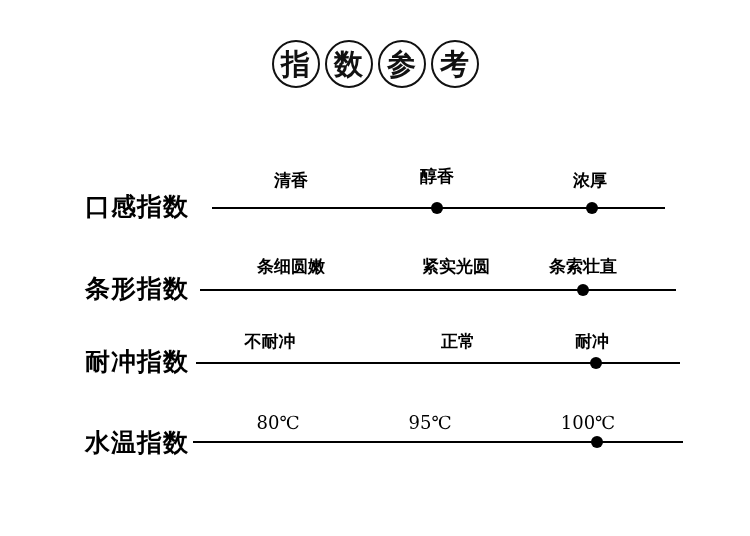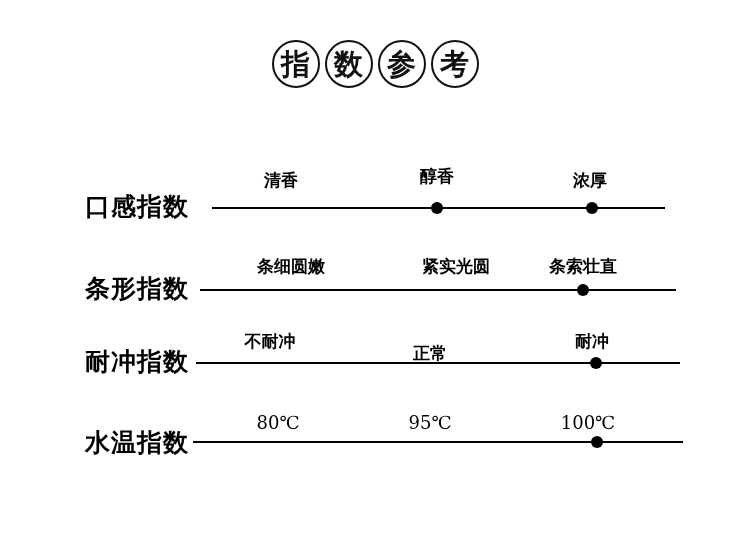--- a/index.html
+++ b/index.html
@@ -104,39 +104,39 @@
     <div class="title-char">指</div>
     <div class="title-char">数</div>
     <div class="title-char">参</div>
     <div class="title-char">考</div>
   </div>
 
   <div id="rows-container">
       <div class="row" style="top: 0px;">
         <div class="row-label" style="top: 194px;">口感指数</div>
         <div class="axis" style="left: 212px; width: 453px; top: 207px;"></div>
-        <div class="tick-label" style="left: 281px; top: 172px;">清香</div>
+        <div class="tick-label" style="left: 291px; top: 172px;">清香</div>
         <div class="tick-label" style="left: 437px; top: 168px; text-align: center;">醇香</div>
         <div class="tick-label" style="left: 590px; top: 172px;">浓厚</div>
         <div class="marker-dot" style="left: 437px; top: 208px;"></div>
         <div class="marker-dot" style="left: 592px; top: 208px;"></div>
       </div>
       <div class="row" style="top: 0px;">
         <div class="row-label" style="top: 276px;">条形指数</div>
         <div class="axis" style="left: 200px; width: 476px; top: 289px;"></div>
         <div class="tick-label" style="left: 291px; top: 258px;">条细圆嫩</div>
         <div class="tick-label" style="left: 456px; top: 258px;">紧实光圆</div>
         <div class="tick-label" style="left: 583px; top: 258px;">条索壮直</div>
         <div class="marker-dot" style="left: 583px; top: 290px;"></div>
       </div>
       <div class="row" style="top: 0px;">
         <div class="row-label" style="top: 349px;">耐冲指数</div>
         <div class="axis" style="left: 196px; width: 484px; top: 362px;"></div>
         <div class="tick-label" style="left: 270px; top: 333px;">不耐冲</div>
-        <div class="tick-label" style="left: 430px; top: 333px; margin-top: 12px;">正常</div>
+        <div class="tick-label" style="left: 458px; top: 333px;">正常</div>
         <div class="tick-label" style="left: 592px; top: 333px;">耐冲</div>
         <div class="marker-dot" style="left: 596px; top: 363px;"></div>
       </div>
       <div class="row" style="top: 0px;">
         <div class="row-label" style="top: 430px;">水温指数</div>
         <div class="axis" style="left: 193px; width: 490px; top: 441px;"></div>
         <div class="tick-label numeric" style="left: 278px; top: 414px;">80℃</div>
         <div class="tick-label numeric" style="left: 430px; top: 414px;">95℃</div>
         <div class="tick-label numeric" style="left: 588px; top: 414px;">100℃</div>
         <div class="marker-dot" style="left: 597px; top: 442px;"></div>

